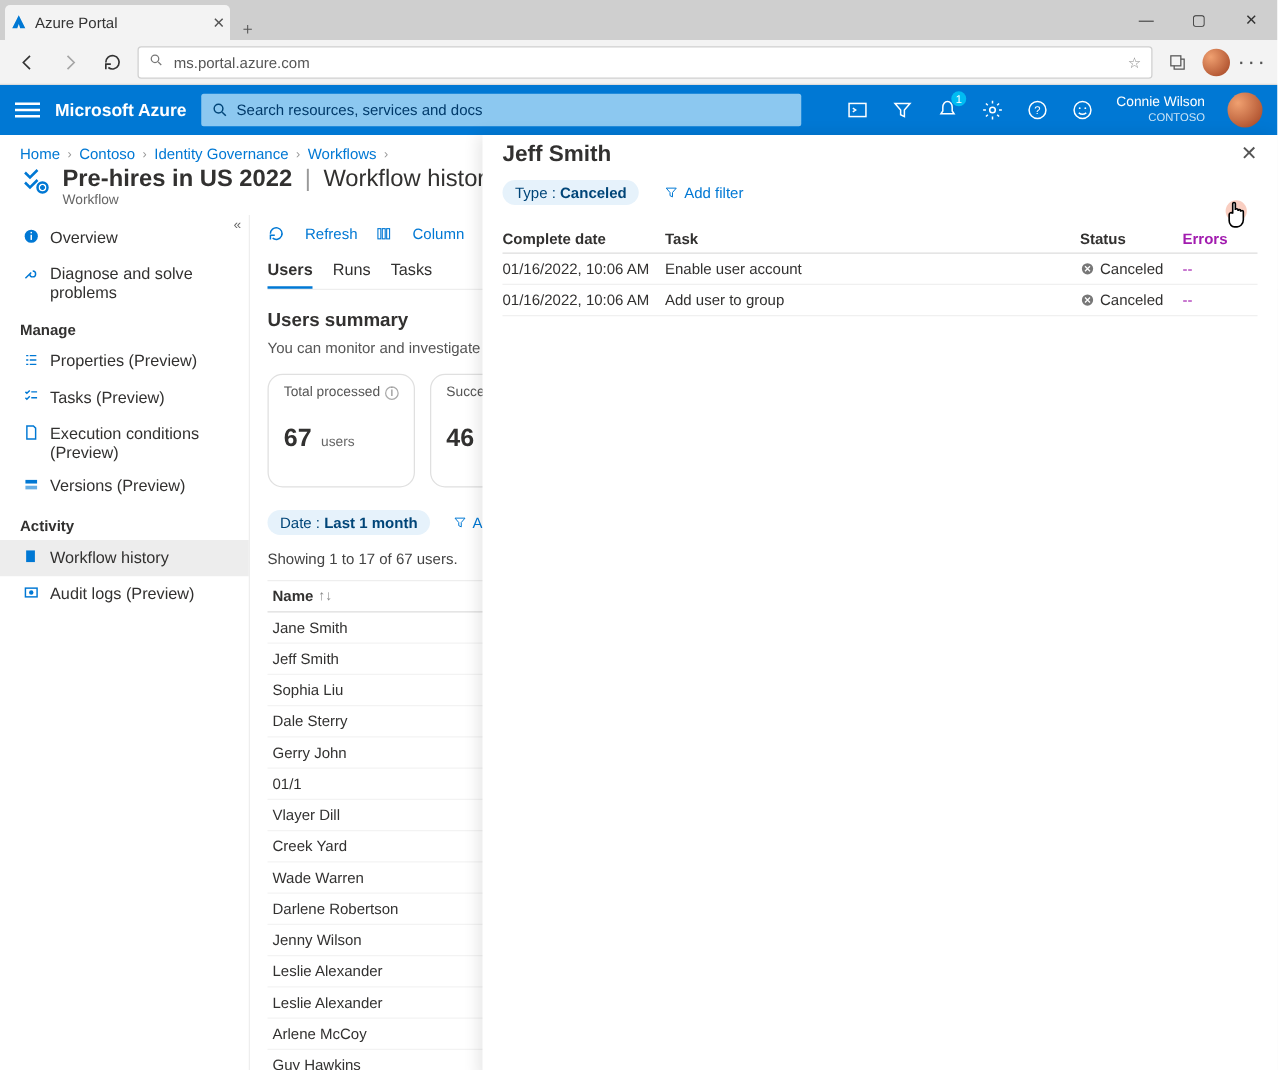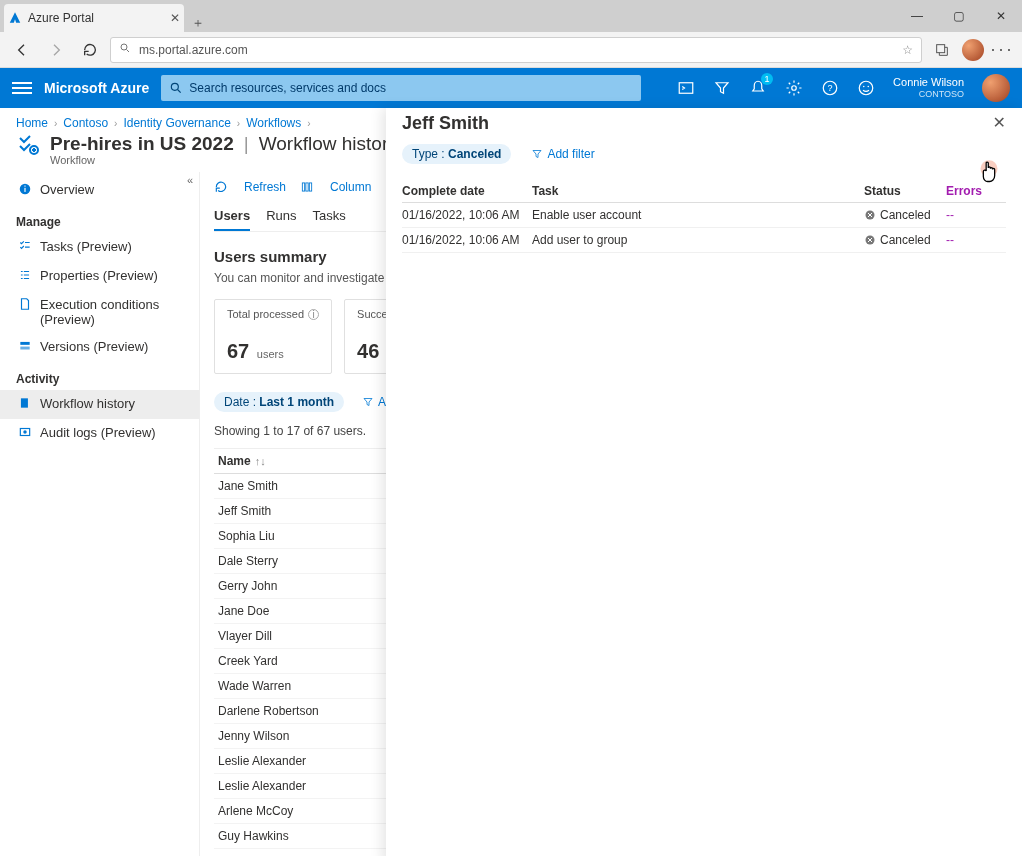--- a/index.html
+++ b/index.html
@@ -63,21 +63,21 @@
   .main { flex:1; padding:8px 0 0 14px; overflow:hidden; position:relative; }
   .toolbar { display:flex; align-items:center; gap:14px; font-size:12px; color:#323130; }
   .toolbar .btn { display:flex; align-items:center; gap:16px; cursor:pointer; color:#0078d4; }
   .toolbar svg { width:14px; height:14px; }
   .subtabs { display:flex; gap:16px; margin-top:14px; border-bottom:1px solid #eee; font-size:13px; }
   .subtabs div { padding-bottom:6px; cursor:pointer; color:#323130; }
   .subtabs .active { border-bottom:2px solid #0078d4; color:#323130; font-weight:600; }
   h2.section { font-size:15px; font-weight:600; margin-top:16px; }
   .desc { font-size:12px; color:#555; margin-top:6px; }
   .stats { display:flex; gap:12px; margin-top:14px; }
-  .card { border:1px solid #e0e0e0; border-radius:2px; padding:8px 12px 10px; min-width:100px; }
+  .card { border:1px solid #e0e0e0; border-radius:12px; padding:8px 12px 26px; min-width:100px; }
   .card .label { font-size:11px; color:#555; display:flex; gap:4px; align-items:center;}
   .card .label .info { font-size:10px; color:#888; border:1px solid #aaa; border-radius:50%; width:11px; height:11px; display:inline-flex; align-items:center; justify-content:center; }
   .card .val { font-size:20px; font-weight:600; margin-top:20px; }
   .card .unit { font-size:11px; color:#666; font-weight:400; margin-left:2px; }
   .pills { display:flex; gap:8px; margin-top:18px; align-items:center; }
   .pill { background:#e6f2fb; color:#004578; font-size:12px; border-radius:12px; padding:3px 10px; cursor:pointer; }
   .pill .strong { font-weight:600; }
   .pill.addf { background:transparent; color:#0078d4; display:flex; align-items:center; gap:4px; }
   .pill.addf svg { width:12px; height:12px; }
   .count { font-size:12px; margin-top:12px; color:#444; }
@@ -270,32 +270,38 @@
   <div class="leftnav">
     <div class="collapse">«</div>
     <div class="navitem">
       <span style="color:#0078d4"><svg viewBox="0 0 24 24">
               <circle cx="12" cy="12" r="9" fill="#0078d4"></circle>
               <rect x="11" y="10" width="2" height="7" fill="#fff"></rect>
               <rect x="11" y="6" width="2" height="2" fill="#fff"></rect>
             </svg></span>
       <span>Overview</span>
     </div>
+    <div class="navitem">
+      <span style="color:#0078d4"><svg viewBox="0 0 24 24">
+              <path d="M4 20 L12 12 M14 10 A4 4 0 1 1 10 14" stroke="#0078d4" stroke-width="2" fill="none"></path>
+            </svg></span>
+      <span>Diagnose and solve problems</span>
+    </div>
     <div class="navhead">Manage</div>
     <div class="navitem">
       <span style="color:#0078d4"><svg viewBox="0 0 24 24">
+              <path d="M5 6 H8 M10 6 H19 M5 12 H8 M10 12 H19 M5 18 H8 M10 18 H19" stroke="#0078d4" stroke-width="2"></path>
+            </svg></span>
+      <span>Properties (Preview)</span>
+    </div>
+    <div class="navitem">
+      <span style="color:#0078d4"><svg viewBox="0 0 24 24">
               <path d="M4 6 L6 8 L10 4 M12 6 H20 M4 14 L6 16 L10 12 M12 14 H20" stroke="#0078d4" stroke-width="2" fill="none"></path>
             </svg></span>
       <span>Tasks (Preview)</span>
-    </div>
-    <div class="navitem">
-      <span style="color:#0078d4"><svg viewBox="0 0 24 24">
-              <path d="M5 6 H8 M10 6 H19 M5 12 H8 M10 12 H19 M5 18 H8 M10 18 H19" stroke="#0078d4" stroke-width="2"></path>
-            </svg></span>
-      <span>Properties (Preview)</span>
     </div>
     <div class="navitem">
       <span style="color:#0078d4"><svg viewBox="0 0 24 24">
               <path d="M6 3 H15 L18 6 V21 H6 Z" stroke="#0078d4" stroke-width="2" fill="none"></path>
             </svg></span>
       <span>Execution conditions (Preview)</span>
     </div>
     <div class="navitem">
       <span style="color:#0078d4"><svg viewBox="0 0 24 24">
               <rect x="4" y="5" width="16" height="5" fill="#0078d4"></rect>
@@ -416,21 +422,20 @@
             </div>
             <div class="row">
               <div class="c1">Dale Sterry</div>
               <div class="c2">01/1</div>
             </div>
             <div class="row">
               <div class="c1">Gerry John</div>
               <div class="c2">01/1</div>
             </div>
             <div class="row">
-              <div class="c1">Jane Doe</div>
               <div class="c2">01/1</div>
             </div>
             <div class="row">
               <div class="c1">Vlayer Dill</div>
               <div class="c2">01/1</div>
             </div>
             <div class="row">
               <div class="c1">Creek Yard</div>
               <div class="c2">01/1</div>
             </div>

